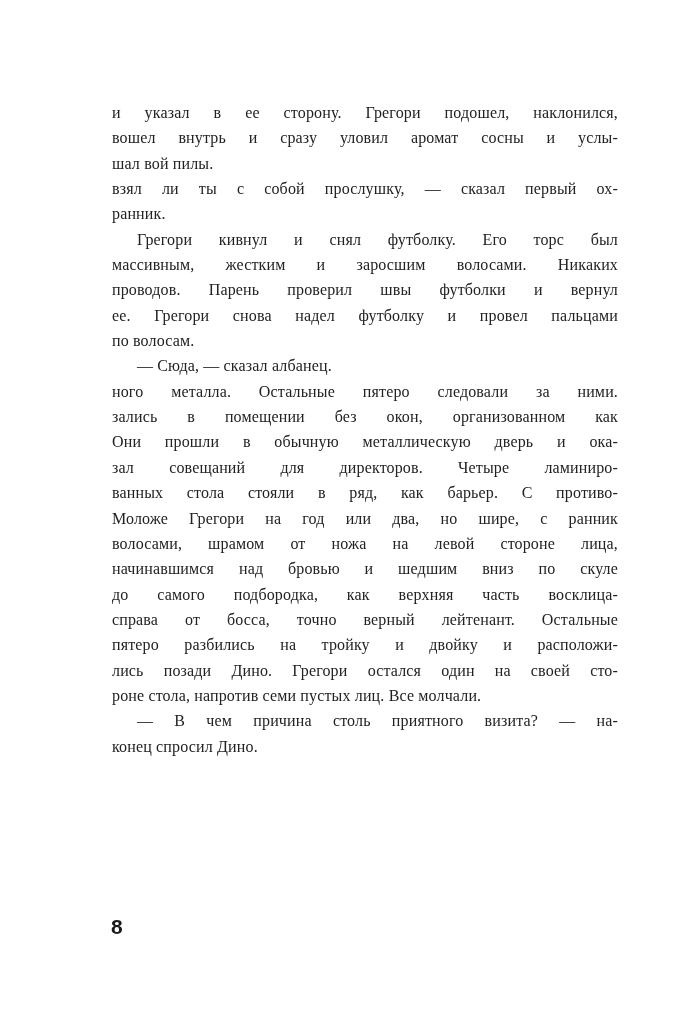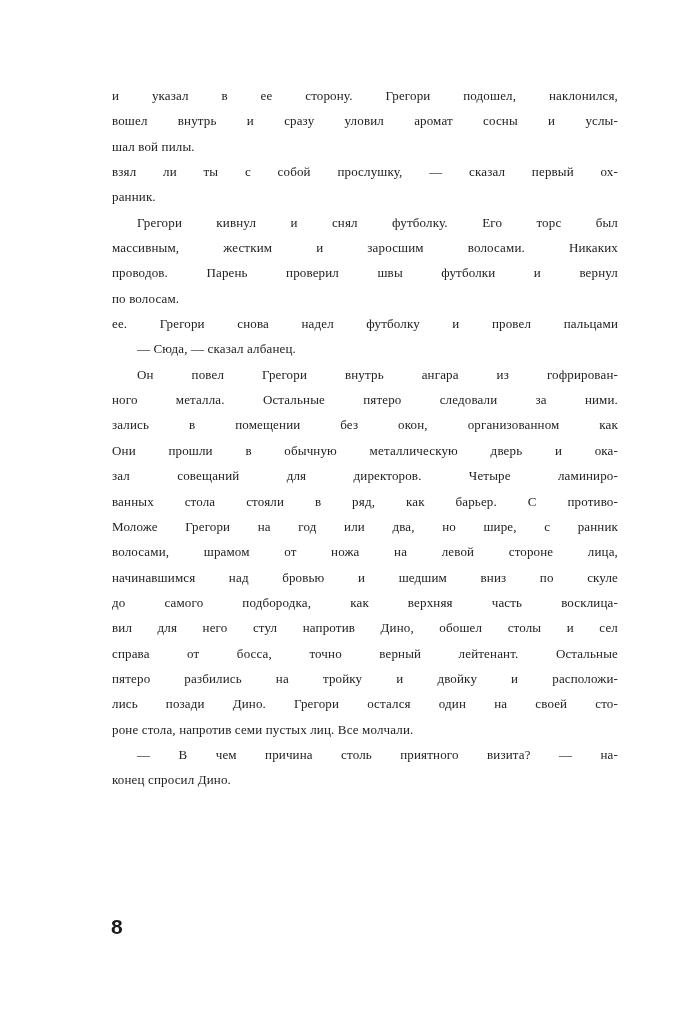--- a/index.html
+++ b/index.html
@@ -11,24 +11,24 @@
     position: relative;
     width: 691px;
     height: 1034px;
     background: #ffffff;
     overflow: hidden;
     font-family: "Liberation Serif", "DejaVu Serif", serif;
   }
   .text-block {
     position: absolute;
     left: 112px;
-    top: 83px;
+    top: 100px;
     width: 506px;
     color: #222222;
-    font-size: 13px;
+    font-size: 16px;
     line-height: 25.35px;
     letter-spacing: 0.15px;
   }
   .para {
     margin: 0;
     padding: 0;
   }
   .line {
     height: 25.35px;
     overflow: hidden;
@@ -64,40 +64,38 @@
         <div class="line">шал вой пилы.</div>
       </div>
       <div class="para">
         <div class="line just">взял ли ты с собой прослушку, — сказал первый ох-</div>
         <div class="line">ранник.</div>
       </div>
       <div class="para">
         <div class="line just indent">Грегори кивнул и снял футболку. Его торс был</div>
         <div class="line just">массивным, жестким и заросшим волосами. Никаких</div>
         <div class="line just">проводов. Парень проверил швы футболки и вернул</div>
+        <div class="line just">ее. Грегори снова надел футболку и провел пальцами</div>
         <div class="line">по волосам.</div>
-        <div class="line just">ее. Грегори снова надел футболку и провел пальцами</div>
       </div>
       <div class="para">
         <div class="line indent">— Сюда, — сказал албанец.</div>
       </div>
       <div class="para">
-        <div class="line just indent">Он повел Грегори внутрь ангара из гофрирован-</div>
         <div class="line just">ного металла. Остальные пятеро следовали за ними.</div>
         <div class="line just">зались в помещении без окон, организованном как</div>
         <div class="line just">Они прошли в обычную металлическую дверь и ока-</div>
         <div class="line just">зал совещаний для директоров. Четыре ламиниро-</div>
         <div class="line just">ванных стола стояли в ряд, как барьер. С противо-</div>
         <div class="line just">Моложе Грегори на год или два, но шире, с ранник</div>
         <div class="line just">волосами, шрамом от ножа на левой стороне лица,</div>
         <div class="line just">начинавшимся над бровью и шедшим вниз по скуле</div>
         <div class="line just">до самого подбородка, как верхняя часть восклица-</div>
       </div>
       <div class="para">
-        <div class="line just">вил для него стул напротив Дино, обошел столы и сел</div>
         <div class="line just">справа от босса, точно верный лейтенант. Остальные</div>
         <div class="line just">пятеро разбились на тройку и двойку и расположи-</div>
         <div class="line just">лись позади Дино. Грегори остался один на своей сто-</div>
         <div class="line">роне стола, напротив семи пустых лиц. Все молчали.</div>
       </div>
       <div class="para">
         <div class="line just indent">— В чем причина столь приятного визита? — на-</div>
         <div class="line">конец спросил Дино.</div>
       </div>
     </div>

